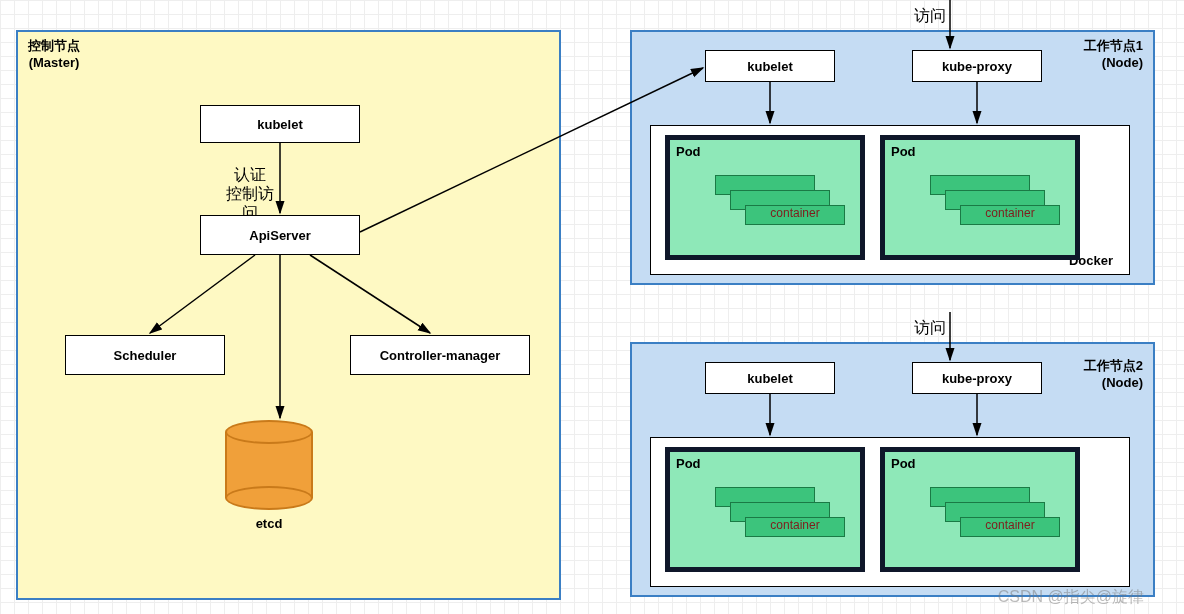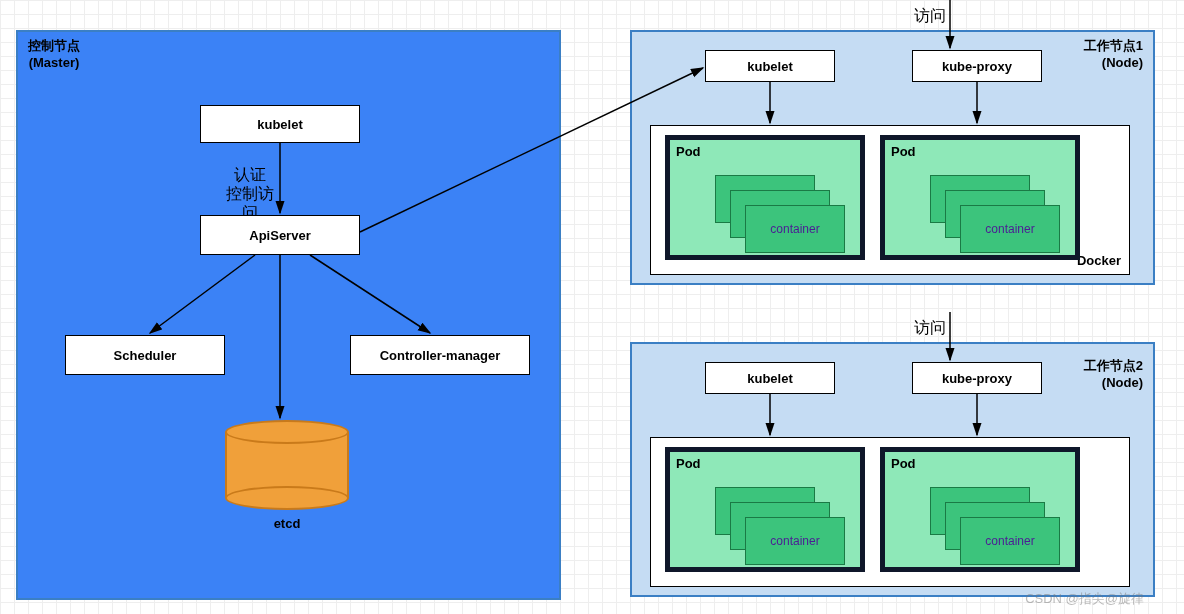--- a/index.html
+++ b/index.html
@@ -21,21 +21,21 @@
       display: flex;
       align-items: center;
       justify-content: center;
       text-align: center;
       font-weight: bold;
     }
     .panel {
       position: absolute;
       border: 2px solid #3b7fc4;
     }
-    .master-panel { background: #3b82f6; }
+    .master-panel { background: #fef9c3; }
     .node-panel { background: #c5dcf3; }
     .panel-label {
       position: absolute;
       font-weight: bold;
       text-align: center;
       line-height: 1.3;
     }
     .docker-box {
       position: absolute;
       background: #fff;
@@ -44,29 +44,29 @@
     .docker-label { position: absolute; font-weight: bold; }
     .pod-box {
       position: absolute;
       background: #8ee8b8;
       border: 5px solid #0f172a;
     }
     .pod-label { position: absolute; font-weight: bold; top: 4px; left: 6px; }
     .container-stack { position: absolute; }
     .container-box {
       position: absolute;
-      width: 100px; height: 48px;
+      width: 100px; height: 20px;
       background: #3cc47c;
       border: 1px solid #1a7a45;
-      display: flex; align-items: center; justify-content: center;
-      color: #4c1d95; font-size: 12px;
+      display: flex; align-items: flex-start; justify-content: center;
+      color: #7f1d1d; font-size: 12px;
     }
     .etcd-cyl {
       position: absolute;
-      width: 124px; height: 90px;
+      width: 88px; height: 90px;
     }
     .etcd-body {
       position: absolute;
       top: 12px; left: 0; right: 0; bottom: 12px;
       background: #f0a03a;
       border-left: 2px solid #c97a1a;
       border-right: 2px solid #c97a1a;
     }
     .etcd-top {
       position: absolute;
@@ -89,21 +89,21 @@
     }
     .edge-label {
       position: absolute;
       text-align: center;
       line-height: 1.2;
       font-size: 16px;
     }
     .watermark {
       position: absolute;
       color: rgba(120,120,120,0.5);
-      font-size: 13px;
+      font-size: 16px;
       text-align: center;
     }
     svg.arrows {
       position: absolute;
       top: 0; left: 0;
       width: 1184px; height: 614px;
       pointer-events: none;
     }
   </style>
 </head>
@@ -148,21 +148,21 @@
 </div>
 
 <div class="box" style="left:705px; top:50px; width:130px; height:32px;">
   <span>kubelet</span>
 </div>
 <div class="box" style="left:912px; top:50px; width:130px; height:32px;">
   <span>kube-proxy</span>
 </div>
 
 <div class="docker-box" style="left:650px; top:125px; width:480px; height:150px;">
-  <div class="docker-label" style="right:8px; bottom:6px;">Docker</div>
+  <div class="docker-label" style="right:16px; bottom:6px;">Docker</div>
 </div>
 
 <div class="pod-box" style="left:665px; top:135px; width:200px; height:125px;">
   <div class="pod-label">Pod</div>
   <div class="container-stack" style="left:45px; top:35px;">
     <div class="container-box" style="left:0; top:0;"></div>
     <div class="container-box" style="left:15px; top:15px;"></div>
     <div class="container-box" style="left:30px; top:30px;">
       <span>container</span>
     </div>

